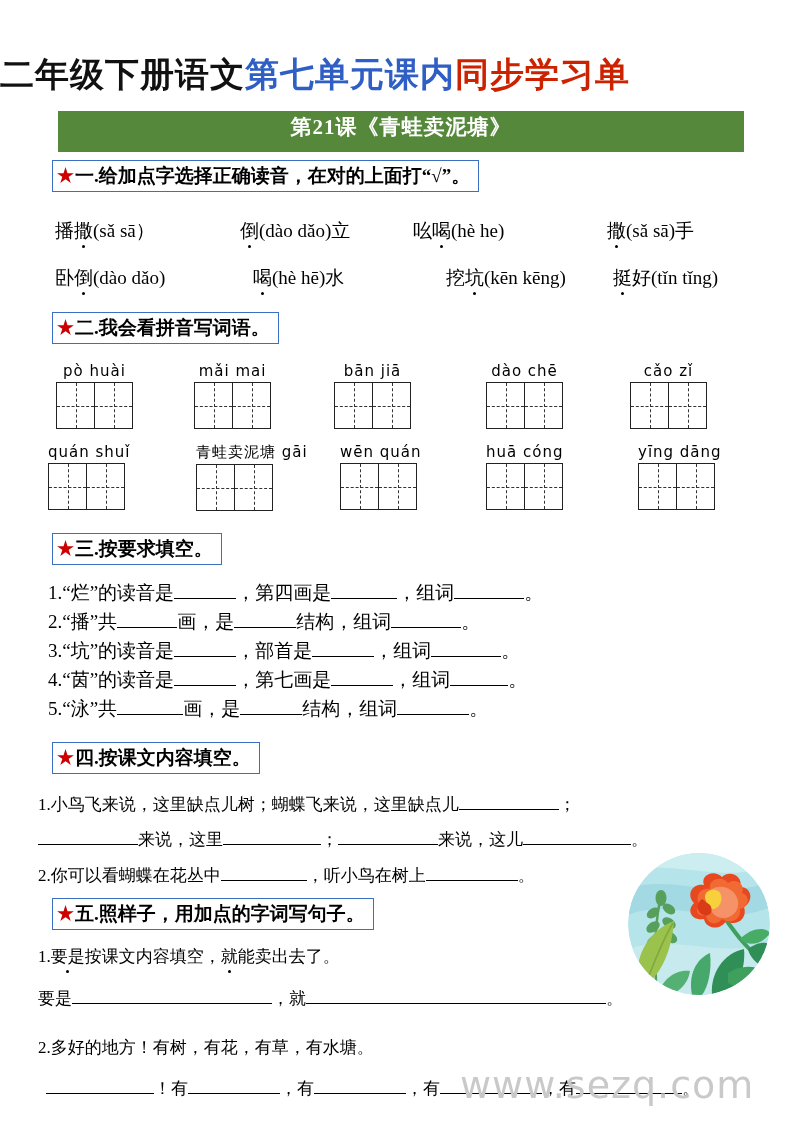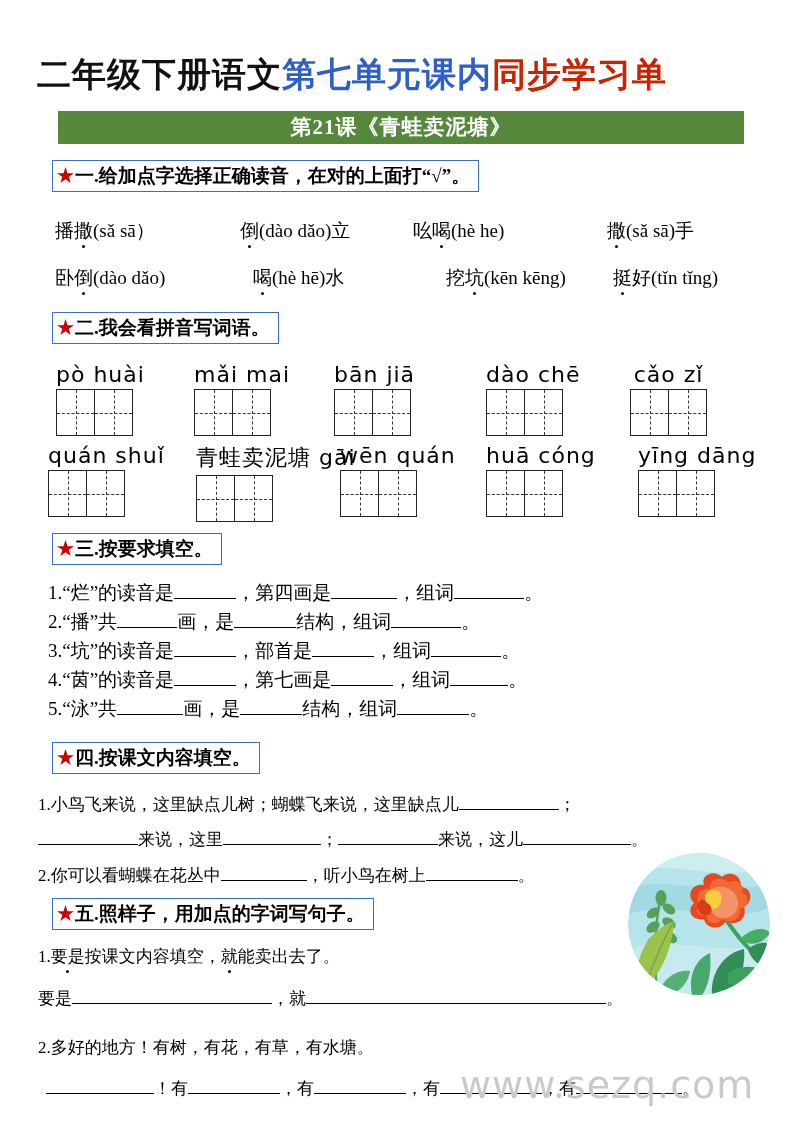--- a/index.html
+++ b/index.html
@@ -12,36 +12,36 @@
     color: #000;
     position: relative;
     overflow: hidden;
   }
   .page { position: relative; width: 800px; height: 1131px; padding: 0; }
 
   
   .title-row {
     position: absolute;
     top: 52px; left: 0; width: 667px;
-    text-align: right;
+    text-align: left;
     white-space: nowrap;
     font-weight: bold;
     font-size: 34px;
     letter-spacing: 1px;
     font-family: "Liberation Serif", "DejaVu Serif", serif;
   }
   .t-black { color: #111; }
   .t-blue  { color: #2f5fc4; }
   .t-red   { color: #cc2200; }
 
   
   .banner {
     position: absolute;
     top: 111px; left: 58px;
-    width: 686px; height: 33px;
+    width: 686px; height: 41px;
     background: #55883a;
     color: #ffffff;
     font-weight: bold;
     font-size: 21px;
     line-height: 33px;
     text-align: center;
     letter-spacing: 1px;
   }
 
   
@@ -73,21 +73,21 @@
     width: 3px; height: 3px;
     margin-left: -1.5px;
     background: #000;
     border-radius: 50%;
   }
 
   
   .gw { position: absolute; }
   .gw .py {
     text-align: center;
-    font-size: 22px;
+    font-size: 15px;
     font-family: "DejaVu Sans", "Liberation Sans", sans-serif;
     letter-spacing: 1px;
     margin-bottom: 2px;
     white-space: nowrap;
   }
   .grid {
     display: flex;
     border: 1.4px solid #222;
     height: 47px;
     width: 77px;

